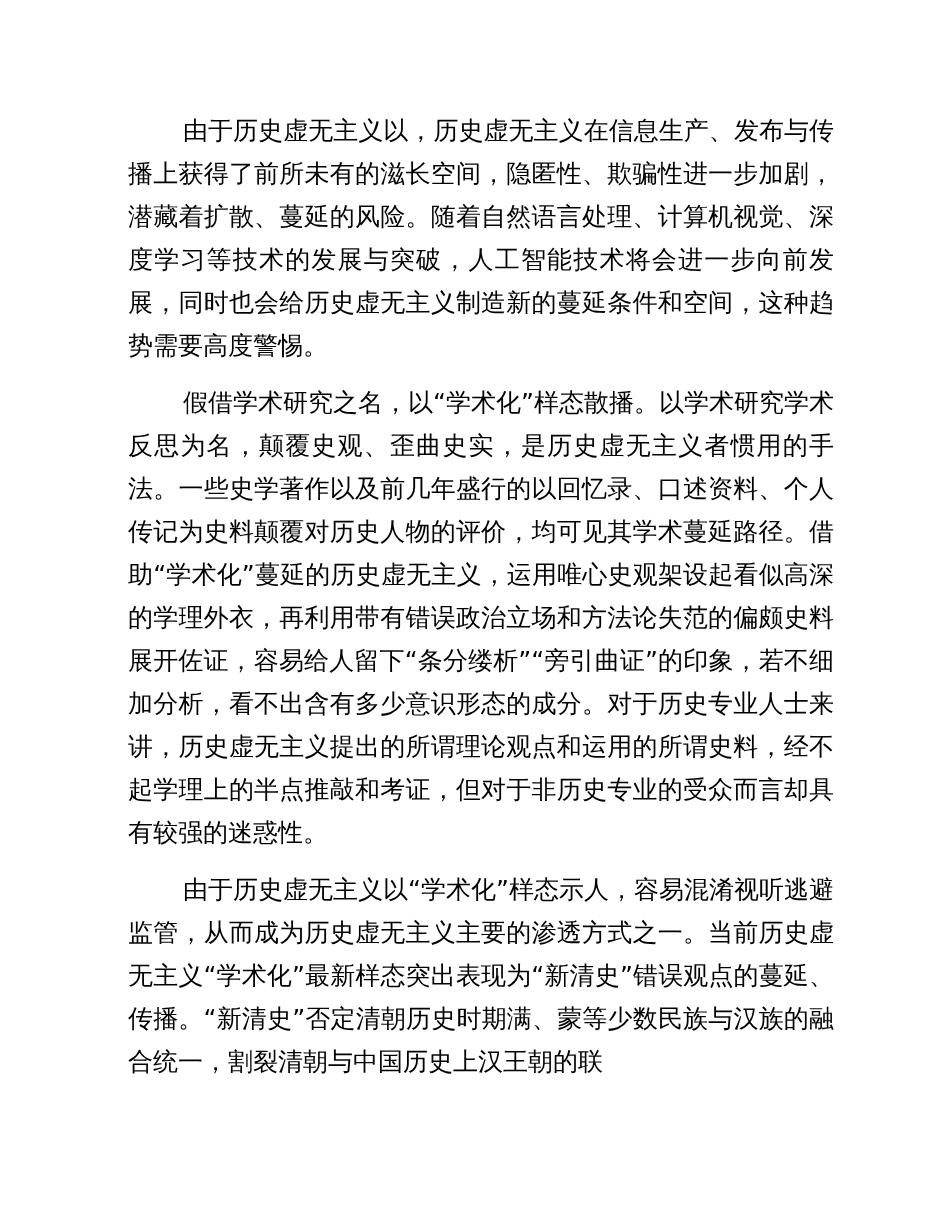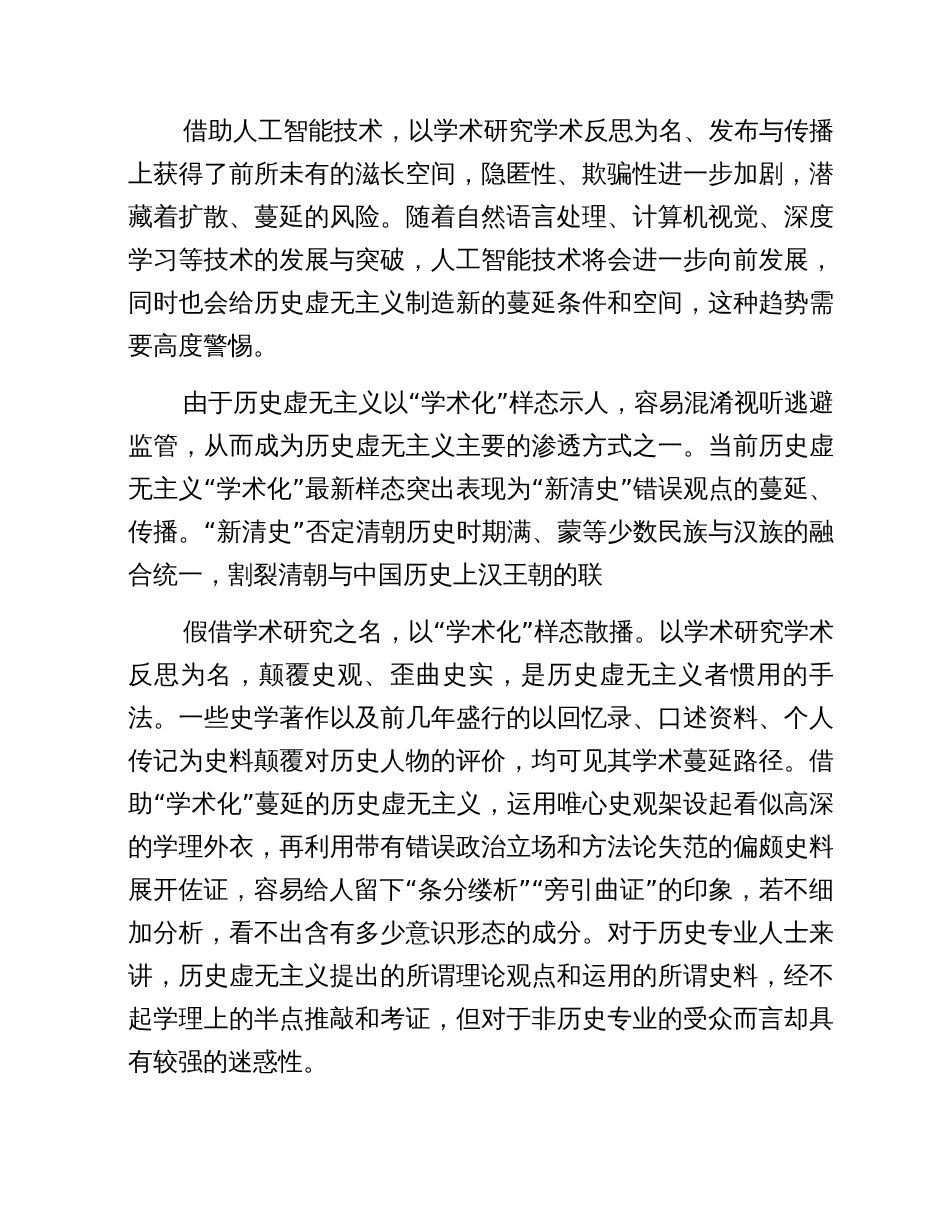--- a/index.html
+++ b/index.html
@@ -25,16 +25,16 @@
     text-align: justify;
     text-justify: inter-ideograph;
     text-indent: 2.2em;
     word-break: normal;
   }
 </style>
 </head>
 <body>
 
 <div class="page">
-  <p class="para">借助人工智能技术，以学术研究学术反思为名、发布与传播上获得了前所未有的滋长空间，隐匿性、欺骗性进一步加剧，潜藏着扩散、蔓延的风险。随着自然语言处理、计算机视觉、深度学习等技术的发展与突破，人工智能技术将会进一步向前发展，同时也会给历史虚无主义制造新的蔓延条件和空间，这种趋势需要高度警惕。</p>
+  <p class="para">由于历史虚无主义以，历史虚无主义在信息生产、发布与传播上获得了前所未有的滋长空间，隐匿性、欺骗性进一步加剧，潜藏着扩散、蔓延的风险。随着自然语言处理、计算机视觉、深度学习等技术的发展与突破，人工智能技术将会进一步向前发展，同时也会给历史虚无主义制造新的蔓延条件和空间，这种趋势需要高度警惕。</p>
+  <p class="para">假借学术研究之名，以“学术化”样态散播。以学术研究学术反思为名，颠覆史观、歪曲史实，是历史虚无主义者惯用的手法。一些史学著作以及前几年盛行的以回忆录、口述资料、个人传记为史料颠覆对历史人物的评价，均可见其学术蔓延路径。借助“学术化”蔓延的历史虚无主义，运用唯心史观架设起看似高深的学理外衣，再利用带有错误政治立场和方法论失范的偏颇史料展开佐证，容易给人留下“条分缕析”“旁引曲证”的印象，若不细加分析，看不出含有多少意识形态的成分。对于历史专业人士来讲，历史虚无主义提出的所谓理论观点和运用的所谓史料，经不起学理上的半点推敲和考证，但对于非历史专业的受众而言却具有较强的迷惑性。</p>
   <p class="para">由于历史虚无主义以“学术化”样态示人，容易混淆视听逃避监管，从而成为历史虚无主义主要的渗透方式之一。当前历史虚无主义“学术化”最新样态突出表现为“新清史”错误观点的蔓延、传播。“新清史”否定清朝历史时期满、蒙等少数民族与汉族的融合统一，割裂清朝与中国历史上汉王朝的联</p>
-  <p class="para">假借学术研究之名，以“学术化”样态散播。以学术研究学术反思为名，颠覆史观、歪曲史实，是历史虚无主义者惯用的手法。一些史学著作以及前几年盛行的以回忆录、口述资料、个人传记为史料颠覆对历史人物的评价，均可见其学术蔓延路径。借助“学术化”蔓延的历史虚无主义，运用唯心史观架设起看似高深的学理外衣，再利用带有错误政治立场和方法论失范的偏颇史料展开佐证，容易给人留下“条分缕析”“旁引曲证”的印象，若不细加分析，看不出含有多少意识形态的成分。对于历史专业人士来讲，历史虚无主义提出的所谓理论观点和运用的所谓史料，经不起学理上的半点推敲和考证，但对于非历史专业的受众而言却具有较强的迷惑性。</p>
 </div>
 
 </body></html>

